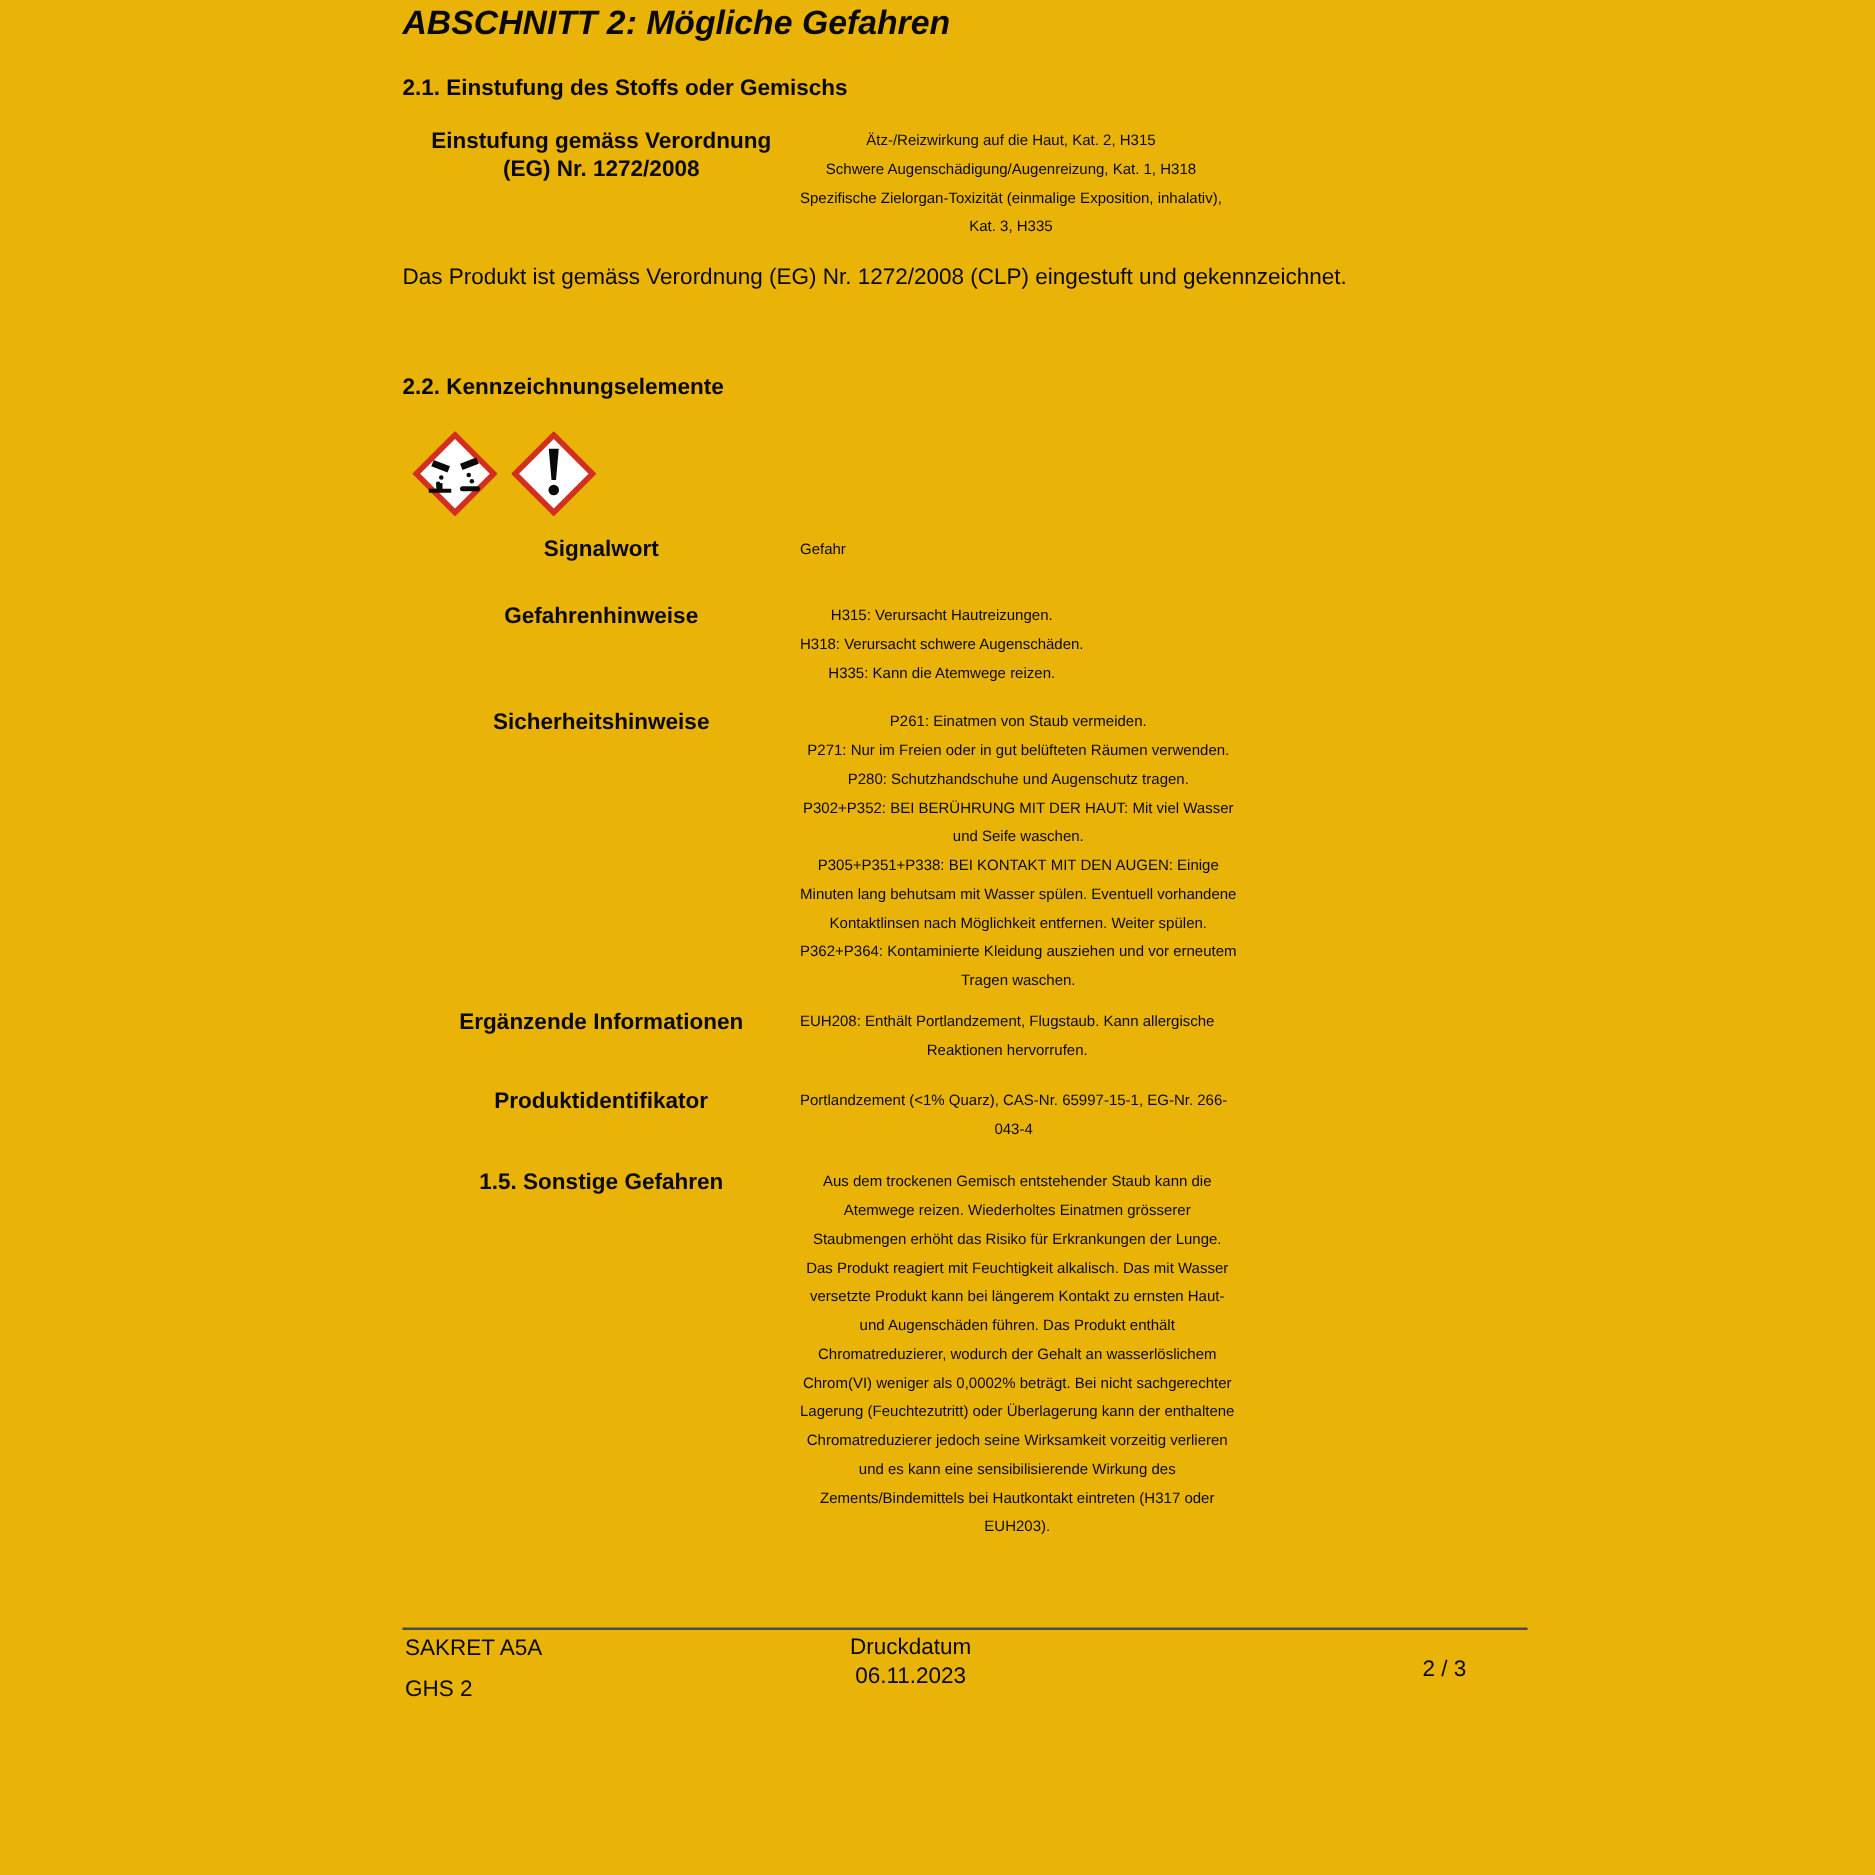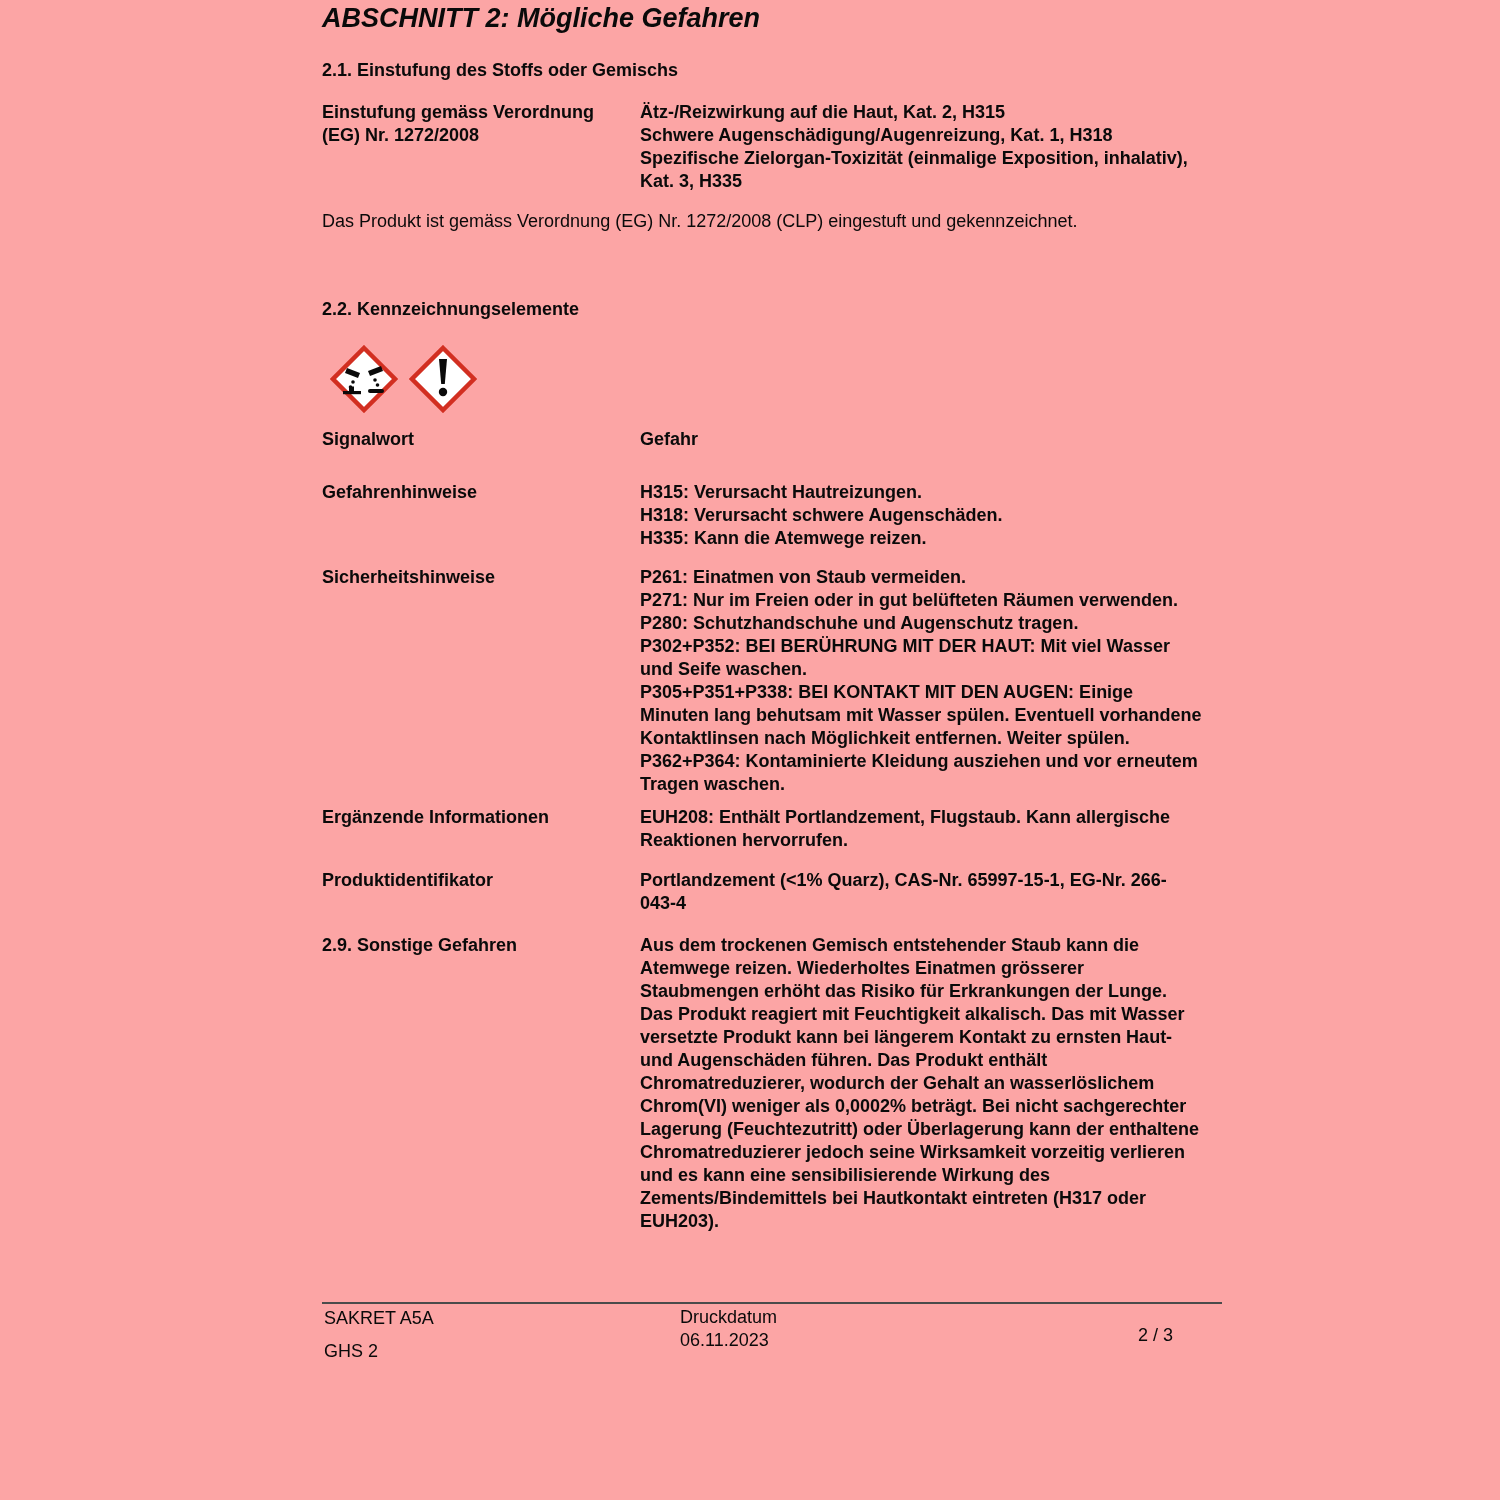--- a/index.html
+++ b/index.html
@@ -24,23 +24,22 @@
     font-size:18px; line-height:23px; font-weight:bold;
     white-space:pre;
   }
   .row { position:absolute; left:322px; display:flex; align-items:flex-start; }
   .row .label {
     width:318px; flex:none;
     font-size:18px; line-height:23px; font-weight:bold;
     white-space:pre;
   }
   .row .value {
-    font-size:18px; line-height:23px;
+    font-size:12px; line-height:23px;
     white-space:pre;
-    font-weight:bold;
   }
   .text {
     position:absolute; left:322px;
     font-size:18px; line-height:23px;
     white-space:pre;
   }
   .pictograms {
     position:absolute; left:330px; top:345px;
     display:flex; gap:11px;
   }
@@ -49,21 +48,21 @@
   .ghs .sym { fill:#0a0a0a; }
   .footer-line {
     position:absolute; left:322px; top:1302px;
     width:900px; height:2px; background:#4b4b4b;
   }
   .footer-text { font-size:18px; line-height:23px; white-space:pre; }
 </style>
 </head>
 <body>
 
-<div class="page" style="color: rgb(10, 10, 10); background: #fca5a5;">
+<div class="page" style="color: rgb(10, 10, 10); background: #eab308; text-align: center;">
 
   <div class="title">ABSCHNITT 2: Mögliche Gefahren</div>
 
   <div class="h2" style="top:59px">2.1. Einstufung des Stoffs oder Gemischs</div>
 
   <div class="row" style="top:101px">
     <div class="label">Einstufung gemäss Verordnung
 (EG) Nr. 1272/2008</div>
     <div class="value">Ätz-/Reizwirkung auf die Haut, Kat. 2, H315
 Schwere Augenschädigung/Augenreizung, Kat. 1, H318
@@ -136,21 +135,21 @@
 Reaktionen hervorrufen.</div>
   </div>
 
   <div class="row" style="top:869px">
     <div class="label">Produktidentifikator</div>
     <div class="value">Portlandzement (&lt;1% Quarz), CAS-Nr. 65997-15-1, EG-Nr. 266-
 043-4</div>
   </div>
 
   <div class="row" style="top:934px">
-    <div class="label">2.9. Sonstige Gefahren</div>
+    <div class="label">1.5. Sonstige Gefahren</div>
     <div class="value">Aus dem trockenen Gemisch entstehender Staub kann die
 Atemwege reizen. Wiederholtes Einatmen grösserer
 Staubmengen erhöht das Risiko für Erkrankungen der Lunge.
 Das Produkt reagiert mit Feuchtigkeit alkalisch. Das mit Wasser
 versetzte Produkt kann bei längerem Kontakt zu ernsten Haut-
 und Augenschäden führen. Das Produkt enthält
 Chromatreduzierer, wodurch der Gehalt an wasserlöslichem
 Chrom(VI) weniger als 0,0002% beträgt. Bei nicht sachgerechter
 Lagerung (Feuchtezutritt) oder Überlagerung kann der enthaltene
 Chromatreduzierer jedoch seine Wirksamkeit vorzeitig verlieren

